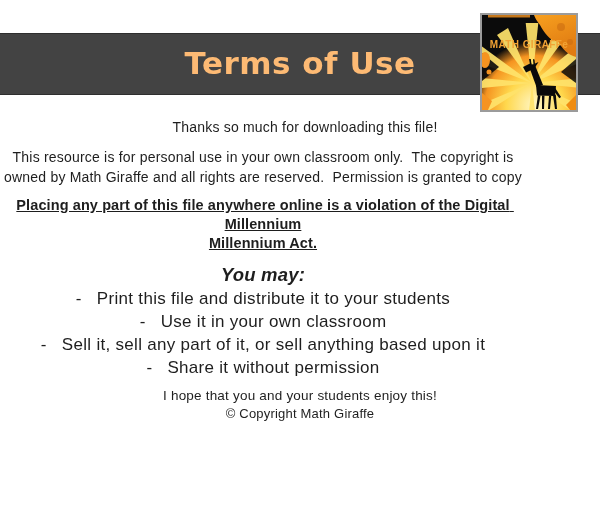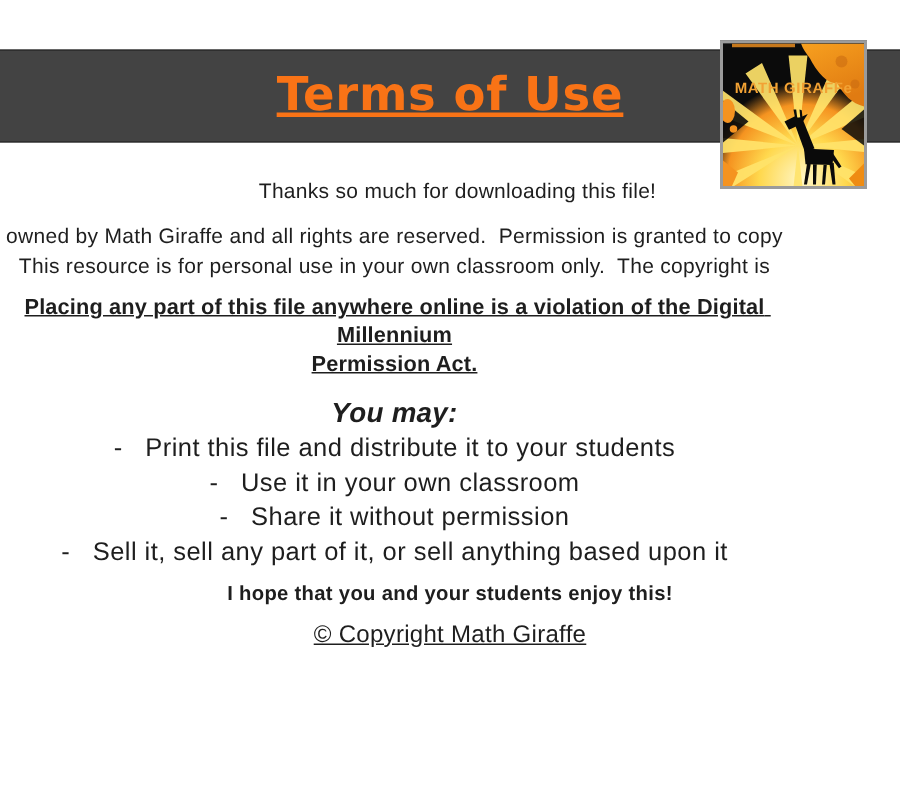--- a/index.html
+++ b/index.html
@@ -30,27 +30,26 @@
     border-top:1px solid var(--banner-edge);
     border-bottom:1px solid var(--banner-edge);
     box-sizing:border-box;
     display:flex;align-items:center;justify-content:center;
   }
   .banner-title{
     font-family:"DejaVu Sans", sans-serif;
     font-weight:bold;
     font-size:31px;
     letter-spacing:0.5px;
-    color:#f97316;
+    color:#fdba74;
     margin-top:-2px;
-    text-decoration:underline;
   }
   
   .logo{
-    position:absolute;top:27px;right:22px;
+    position:absolute;top:13px;right:22px;
     width:94px;height:95px;
     border:2px solid var(--logo-border);
     background:var(--logo-bg);
     box-sizing:content-box;
   }
   .logo svg{display:block;width:94px;height:95px;}
   
   .content{position:absolute;top:0;left:0;right:0;text-align:center;}
   .prewrap{white-space:pre-wrap;}
   .thanks{
@@ -61,22 +60,22 @@
   .para-line{font-size:14px;line-height:19.5px;letter-spacing:0.2px;}
   .dmca{margin-top:9px;text-decoration:underline;}
   .dmca-line{font-size:14.5px;line-height:19px;font-weight:bold;letter-spacing:0.1px;}
   .offset{padding-right:74px;}   
   .section-heading{
     margin-top:10px;
     font-size:18.5px;line-height:24px;font-weight:bold;letter-spacing:0.2px;font-style:italic;
   }
   .list-line{font-size:17px;line-height:23px;letter-spacing:0.3px;}
   .restrictions-heading{margin-top:21px;}
-  .footer-message{margin-top:7px;font-size:13.5px;line-height:19px;letter-spacing:0.2px;font-weight:bold;}
-  .copyright{margin-top:10px;font-size:16px;line-height:17px;letter-spacing:0.2px;text-decoration:underline;}
+  .footer-message{margin-top:7px;font-size:13.5px;line-height:19px;letter-spacing:0.2px;}
+  .copyright{font-size:13px;line-height:17px;letter-spacing:0.2px;}
 </style>
 </head>
 <body>
 
 <div class="page">
 
   <div class="banner">
     <div class="banner-title">Terms of Use</div>
   </div>
 
@@ -139,37 +138,37 @@
         <polygon points="72.5,72 79,82 77.3,83.2 71.5,75.5"></polygon>
       </g>
     </svg>
   </div>
 
   <div class="content">
 
     <div class="thanks prewrap">Thanks so much for downloading this file!</div>
 
     <div class="para offset">
+      <div class="para-line prewrap">This resource is for personal use in your own classroom only.  The copyright is</div>
       <div class="para-line prewrap">owned by Math Giraffe and all rights are reserved.  Permission is granted to copy</div>
-      <div class="para-line prewrap">This resource is for personal use in your own classroom only.  The copyright is</div>
     </div>
 
     <div class="dmca offset">
       <div class="dmca-line prewrap">Placing any part of this file anywhere online is a violation of the Digital Millennium</div>
-      <div class="dmca-line prewrap">Permission Act.</div>
+      <div class="dmca-line prewrap">Millennium Act.</div>
     </div>
 
     <div class="section-heading offset">You may:</div>
     <div class="offset">
       <div class="list-line prewrap">-   Print this file and distribute it to your students</div>
       <div class="list-line prewrap">-   Use it in your own classroom</div>
     </div>
 
     <div class="offset">
+      <div class="list-line prewrap">-   Sell it, sell any part of it, or sell anything based upon it</div>
       <div class="list-line prewrap">-   Share it without permission</div>
-      <div class="list-line prewrap">-   Sell it, sell any part of it, or sell anything based upon it</div>
     </div>
 
     <div class="footer-message prewrap">I hope that you and your students enjoy this!</div>
     <div class="copyright prewrap">© Copyright Math Giraffe</div>
 
   </div>
 </div>
 
 </body></html>

